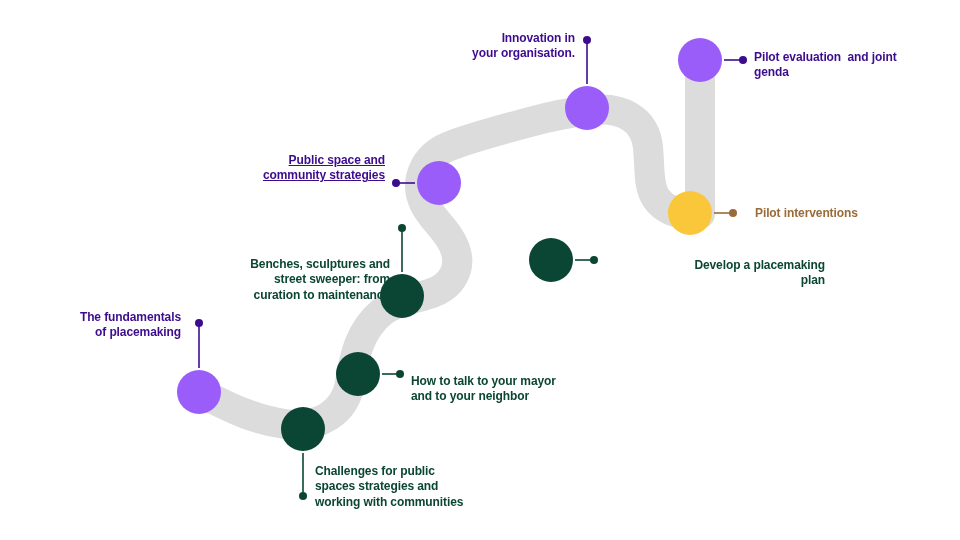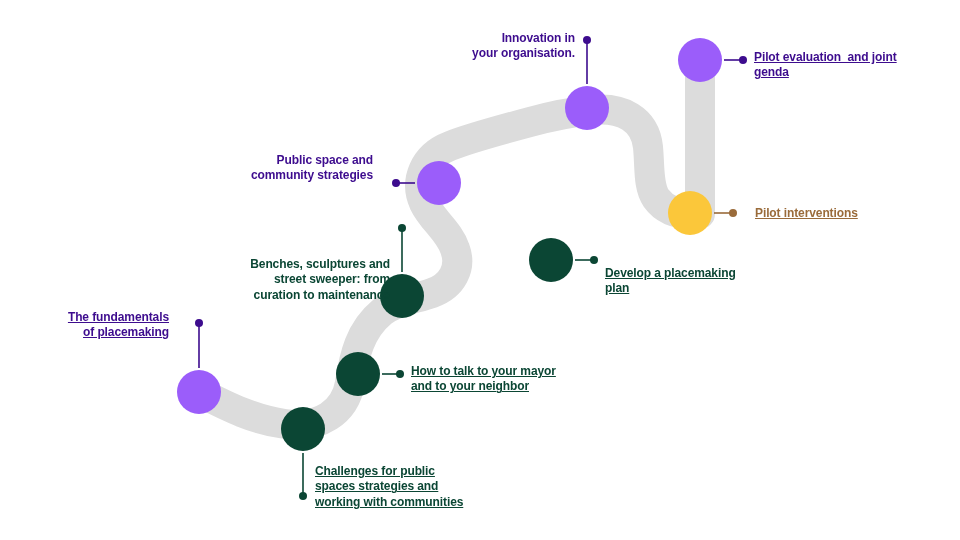--- a/index.html
+++ b/index.html
@@ -31,21 +31,21 @@
     font-weight: bold;
     font-size: 12px;
     line-height: 1.28;
     letter-spacing: -0.1px;
     white-space: pre-wrap;
   }
   .label-purple { color: #3D0C8E; }
   .label-green  { color: #0B4634; }
   .label-brown  { color: #9A6B3A; }
   .align-right { text-align: right; }
-  .align-left  { text-align: left; text-decoration: underline; }
+  .align-left  { text-align: left; }
 </style>
 </head>
 <body>
 
 <div id="roadmap-canvas">
 
   <svg id="journey-svg" viewBox="0 0 960 540">
     <g id="path-group">
       <path id="journey-track" fill="none" stroke="#DCDCDC" stroke-width="30" stroke-linecap="round" stroke-linejoin="round" d="M 199 392
                C 230 408, 255 420, 285 424
@@ -90,33 +90,33 @@
         <circle cx="402" cy="296" r="22" fill="#0B4634"></circle>
         <circle cx="551" cy="260" r="22" fill="#0B4634"></circle>
         <circle cx="439" cy="183" r="22" fill="#9B5DFA"></circle>
         <circle cx="587" cy="108" r="22" fill="#9B5DFA"></circle>
         <circle cx="690" cy="213" r="22" fill="#FBC73A"></circle>
         <circle cx="700" cy="60" r="22" fill="#9B5DFA"></circle>
       </g>
   </svg>
 
   <div id="labels-layer">
-      <div class="label-text label-purple align-right" style="left: 24px; top: 310px; width: 145px; text-decoration: underline;">The fundamentals
+      <div class="label-text label-purple align-right" style="left: 36px; top: 310px; width: 145px;">The fundamentals
 of placemaking</div>
       <div class="label-text label-green align-left" style="left: 315px; top: 464px; width: 230px;">Challenges for public
 spaces strategies and
 working with communities</div>
-      <div class="label-text label-green align-left" style="left: 411px; top: 364px; width: 230px;">How to talk to your mayor
+      <div class="label-text label-green align-left" style="left: 411px; top: 374px; width: 230px;">How to talk to your mayor
 and to your neighbor</div>
       <div class="label-text label-green align-right" style="left: 215px; top: 224px; width: 175px; margin-top: 33px;">Benches, sculptures and
 street sweeper: from
 curation to maintenance</div>
-      <div class="label-text label-green align-left" style="left: 605px; top: 266px; width: 220px;">Develop a placemaking
+      <div class="label-text label-green align-left" style="left: 605px; top: 258px; width: 220px; text-align: right;">Develop a placemaking
 plan</div>
-      <div class="label-text label-purple align-right" style="left: 203px; top: 153px; width: 170px;">Public space and
+      <div class="label-text label-purple align-right" style="left: 215px; top: 153px; width: 170px; text-decoration: underline;">Public space and
 community strategies</div>
       <div class="label-text label-purple align-right" style="left: 400px; top: 31px; width: 175px;">Innovation in
 your organisation.</div>
       <div class="label-text label-brown align-left" style="left: 745px; top: 206px; width: 200px; margin-left: 10px;">Pilot interventions</div>
       <div class="label-text label-purple align-left" style="left: 754px; top: 50px; width: 205px;">Pilot evaluation  and joint
 genda</div>
     </div>
 
 </div>
 

